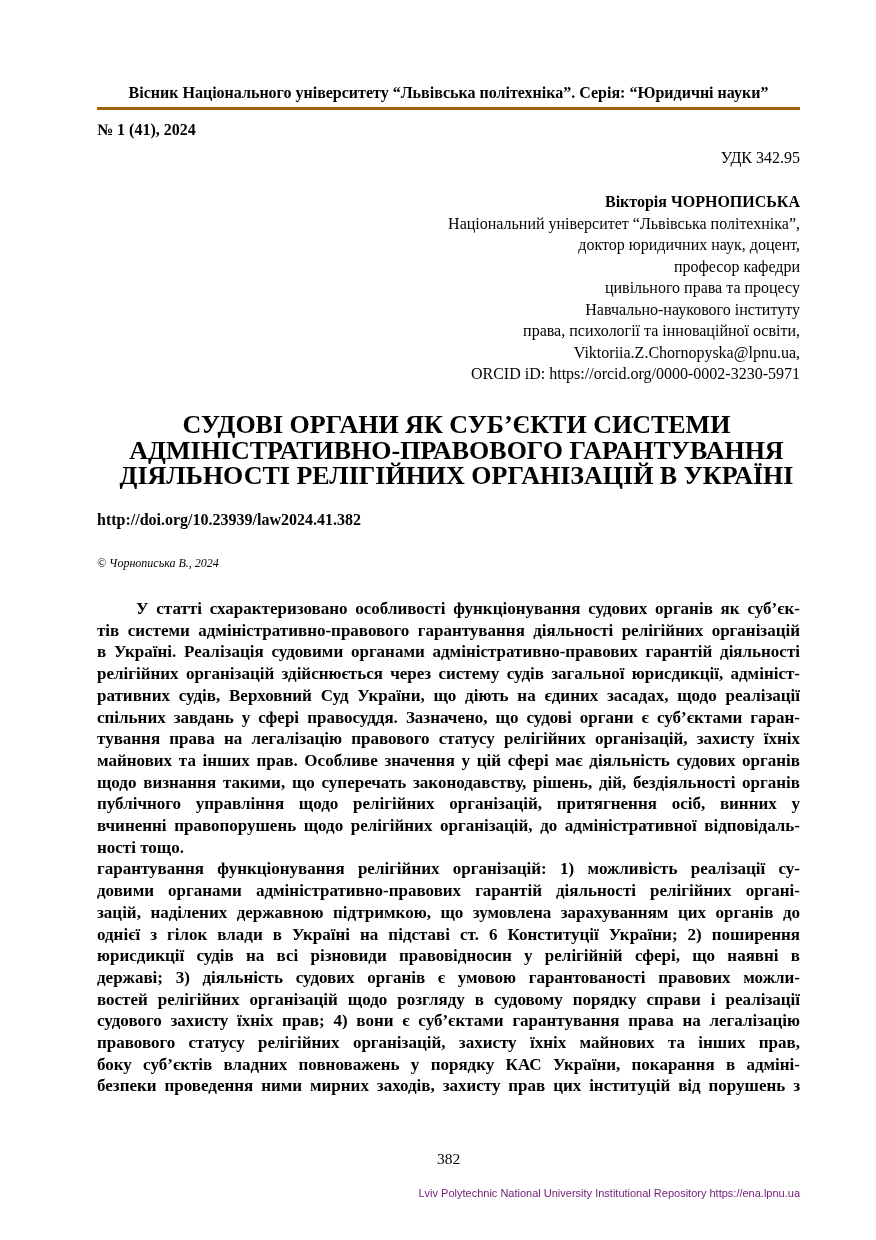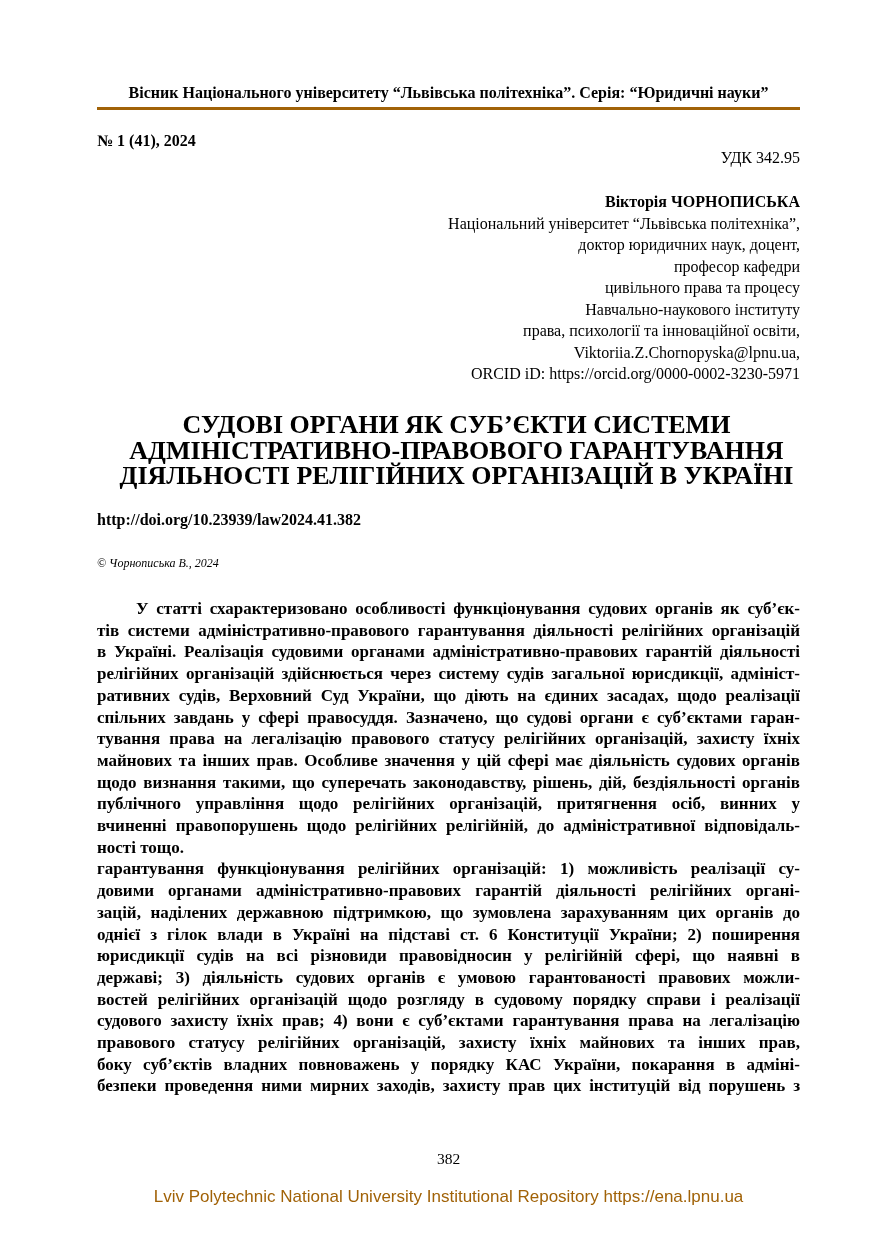--- a/index.html
+++ b/index.html
@@ -23,21 +23,21 @@
     line-height: 20px;
     padding-bottom: 4px;
     border-bottom: 3px solid #a16207;
     white-space: nowrap;
   }
   .issue-line {
     font-size: 16px;
     font-weight: bold;
     text-align: left;
     line-height: 20px;
-    margin-top: 21px;
+    margin-top: 10px;
   }
 
   
   .udc { top: 149px; text-align: right; font-size: 16px; font-weight: normal; }
 
   
   .authors { top: 191px; text-align: right; font-size: 16px; line-height: 21.5px; }
   .authors .author-name { font-weight: bold; }
   .authors .line { white-space: nowrap; }
 
@@ -57,24 +57,24 @@
     text-align: justify;
     text-align-last: justify;
   }
   .abstract .para .line.first { padding-left: 39px; }
   .abstract .para .line.no-stretch { text-align-last: left; }
 
   
   .pageno { top: 1150px; text-align: center; font-size: 15.5px; }
   .repo {
     top: 1187px;
-    text-align: center;
+    text-align: right;
     font-family: "Liberation Sans", "DejaVu Sans", sans-serif;
-    font-size: 17px;
-    color: #a16207;
+    font-size: 11px;
+    color: #701a75;
   }
 </style>
 </head>
 <body>
 
 <div class="page">
 
   <div class="block masthead">
     <div class="journal-line">Вісник Національного університету “Львівська політехніка”. Серія: “Юридичні науки”</div>
     <div class="issue-line">№ 1 (41), 2024</div>
@@ -111,21 +111,21 @@
         <div class="line first">У статті схарактеризовано особливості функціонування судових органів як суб’єк-</div>
         <div class="line">тів системи адміністративно-правового гарантування діяльності релігійних організацій</div>
         <div class="line">в Україні. Реалізація судовими органами адміністративно-правових гарантій діяльності</div>
         <div class="line">релігійних організацій здійснюється через систему судів загальної юрисдикції, адмініст-</div>
         <div class="line">ративних судів, Верховний Суд України, що діють на єдиних засадах, щодо реалізації</div>
         <div class="line">спільних завдань у сфері правосуддя. Зазначено, що судові органи є суб’єктами гаран-</div>
         <div class="line">тування права на легалізацію правового статусу релігійних організацій, захисту їхніх</div>
         <div class="line">майнових та інших прав. Особливе значення у цій сфері має діяльність судових органів</div>
         <div class="line">щодо визнання такими, що суперечать законодавству, рішень, дій, бездіяльності органів</div>
         <div class="line">публічного управління щодо релігійних організацій, притягнення осіб, винних у</div>
-        <div class="line">вчиненні правопорушень щодо релігійних релігійній, до адміністративної відповідаль-</div>
+        <div class="line">вчиненні правопорушень щодо релігійних організацій, до адміністративної відповідаль-</div>
         <div class="line last no-stretch">ності тощо.</div>
       </div>
     <div class="para">
         <div class="line">гарантування функціонування релігійних організацій: 1) можливість реалізації су-</div>
         <div class="line">довими органами адміністративно-правових гарантій діяльності релігійних органі-</div>
         <div class="line">зацій, наділених державною підтримкою, що зумовлена зарахуванням цих органів до</div>
         <div class="line">однієї з гілок влади в Україні на підставі ст. 6 Конституції України; 2) поширення</div>
         <div class="line">юрисдикції судів на всі різновиди правовідносин у релігійній сфері, що наявні в</div>
         <div class="line">державі; 3) діяльність судових органів є умовою гарантованості правових можли-</div>
         <div class="line">востей релігійних організацій щодо розгляду в судовому порядку справи і реалізації</div>

